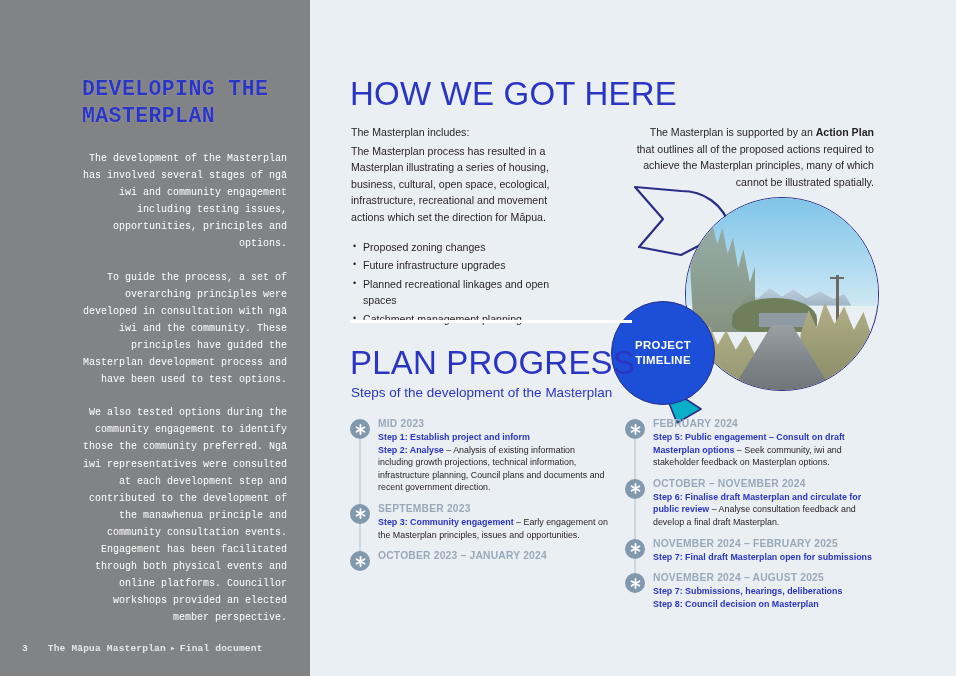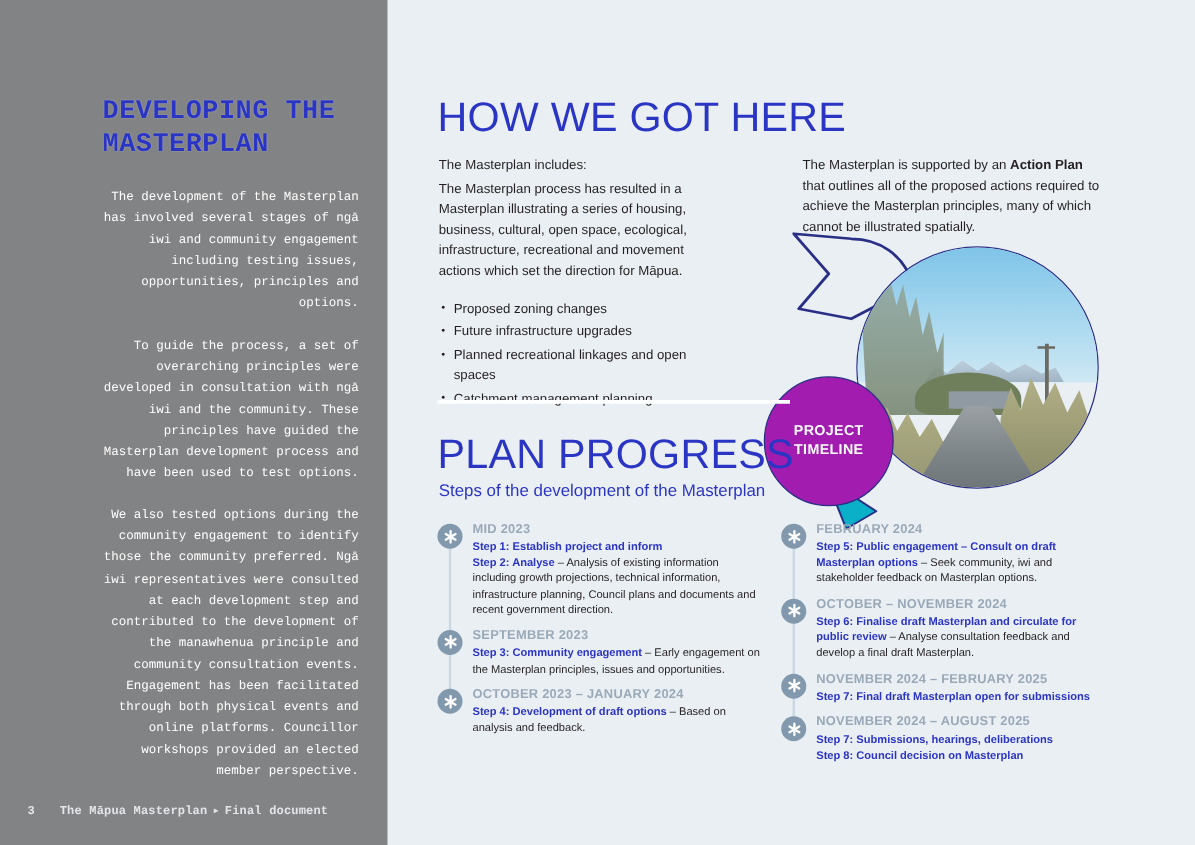--- a/index.html
+++ b/index.html
@@ -49,21 +49,21 @@
   }
   #how-left{position:absolute;left:41px;top:124px;width:230px;}
   #how-left p{margin:0 0 13px 0;}
   #how-left ul{margin:0;padding:0;list-style:none;}
   #how-left li{
     position:relative;padding-left:12px;margin-bottom:2px;
   }
   #how-left li:before{
     content:"\2022";position:absolute;left:2px;top:-1px;font-size:9px;
   }
-  #how-right{position:absolute;left:332px;top:124px;width:243px;}
+  #how-right{position:absolute;left:321px;top:124px;width:243px;text-align:right;}
   #how-right p{margin:0;}
   .bold{font-weight:700;}
 
   #divider{
     position:absolute;left:40px;top:320px;width:282px;height:3px;
     background:#ffffff;
   }
   #plan-title{position:absolute;left:40px;top:344px;}
   #plan-sub{
     position:absolute;left:41px;top:385px;
@@ -126,21 +126,21 @@
     background:#6b6a63;
   }
   #bubble-tail{
     position:absolute;left:-66px;top:-12px;width:120px;height:120px;
   }
   #project-badge{
     position:absolute;left:-74px;top:104px;width:104px;height:104px;
   }
   #badge-circle{
     position:absolute;left:0;top:0;width:104px;height:104px;
-    background:#a21caf;border-radius:50%;
+    background:#1d4ed8;border-radius:50%;
     border:1.6px solid #2a2f86;box-sizing:border-box;
     display:flex;flex-direction:column;align-items:center;justify-content:center;
   }
   #badge-circle span{
     color:#ffffff;font-size:11.4px;font-weight:700;line-height:15px;
     letter-spacing:.3px;text-align:center;
   }
   #badge-tail{
     position:absolute;left:48px;top:78px;width:44px;height:46px;
   }
@@ -273,23 +273,20 @@
         <div class="tl-dot">
           <svg width="13" height="13" viewBox="0 0 24 24" aria-hidden="true">
             <g fill="#ffffff">
               <rect x="10.3" y="2" width="3.4" height="20" rx="1.6"></rect>
               <rect x="10.3" y="2" width="3.4" height="20" rx="1.6" transform="rotate(60 12 12)"></rect>
               <rect x="10.3" y="2" width="3.4" height="20" rx="1.6" transform="rotate(120 12 12)"></rect>
             </g>
           </svg>
         </div>
         <div class="tl-date">OCTOBER 2023 – JANUARY 2024</div>
-        <div class="tl-lines">
-          <div><span class="st">Step 4: Development of draft options</span><span> – Based on analysis and feedback.</span></div>
-        </div>
       </div>
     </div>
   <div id="tl-right" class="tl-col">
       <div class="tl-item">
         <div class="tl-dot">
           <svg width="13" height="13" viewBox="0 0 24 24" aria-hidden="true">
             <g fill="#ffffff">
               <rect x="10.3" y="2" width="3.4" height="20" rx="1.6"></rect>
               <rect x="10.3" y="2" width="3.4" height="20" rx="1.6" transform="rotate(60 12 12)"></rect>
               <rect x="10.3" y="2" width="3.4" height="20" rx="1.6" transform="rotate(120 12 12)"></rect>

